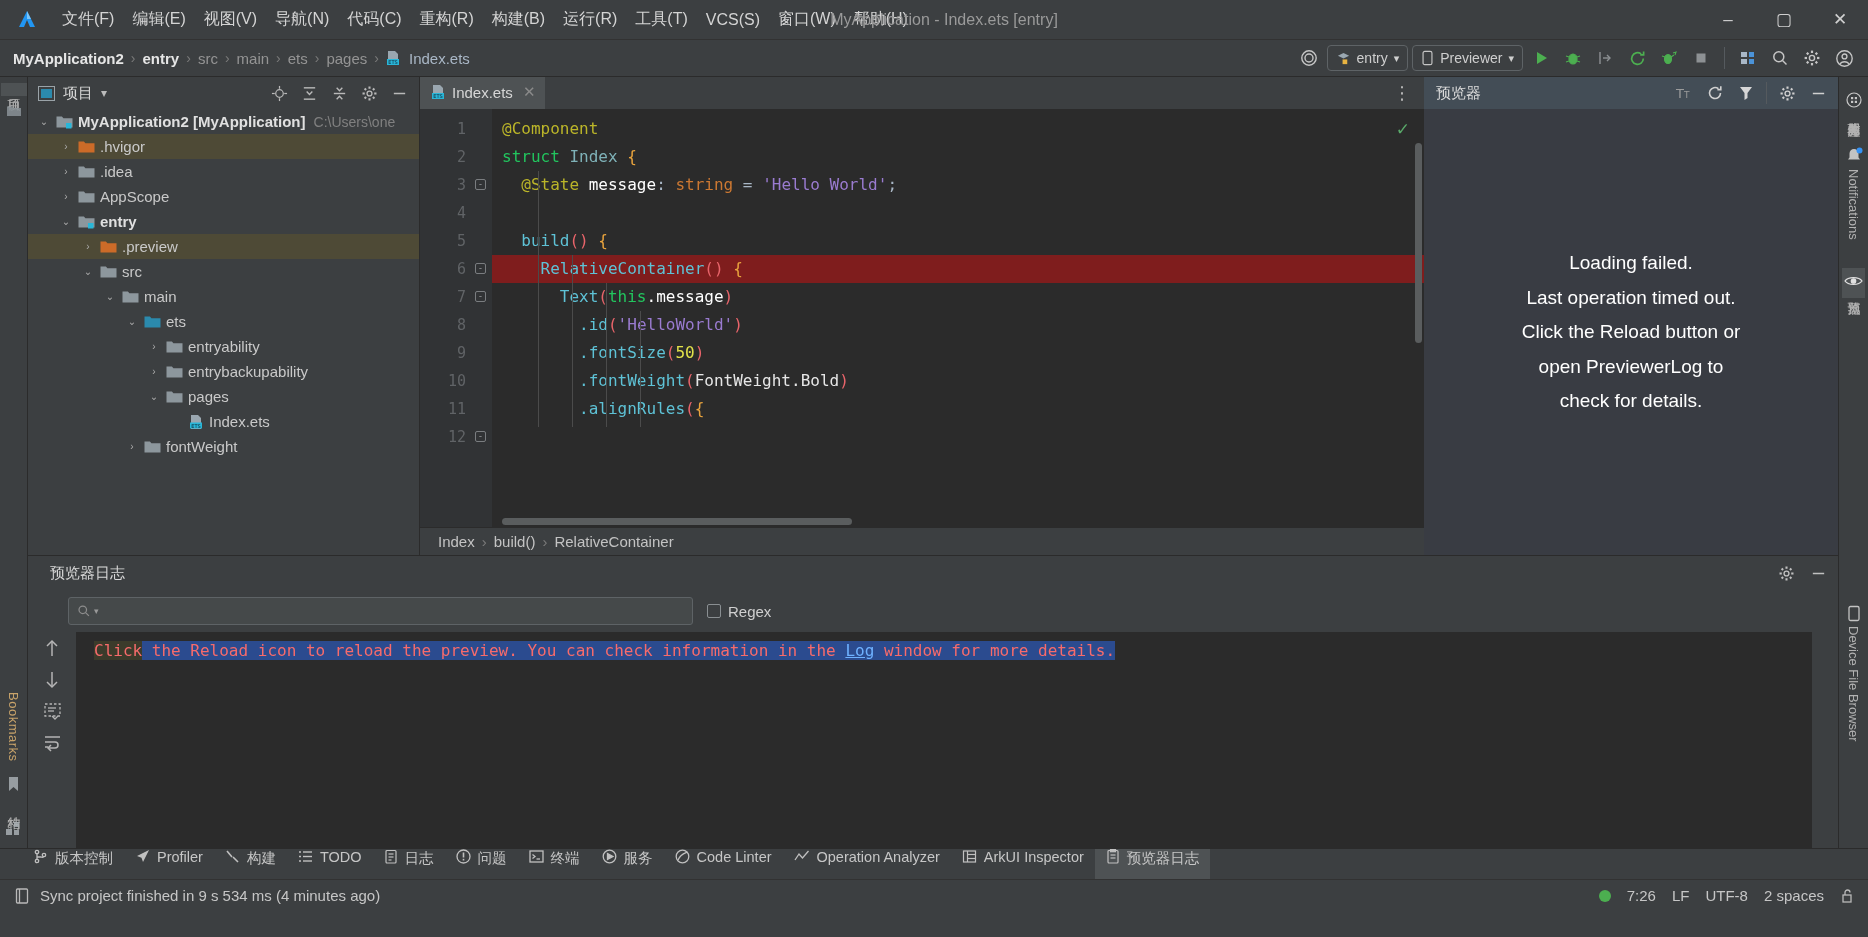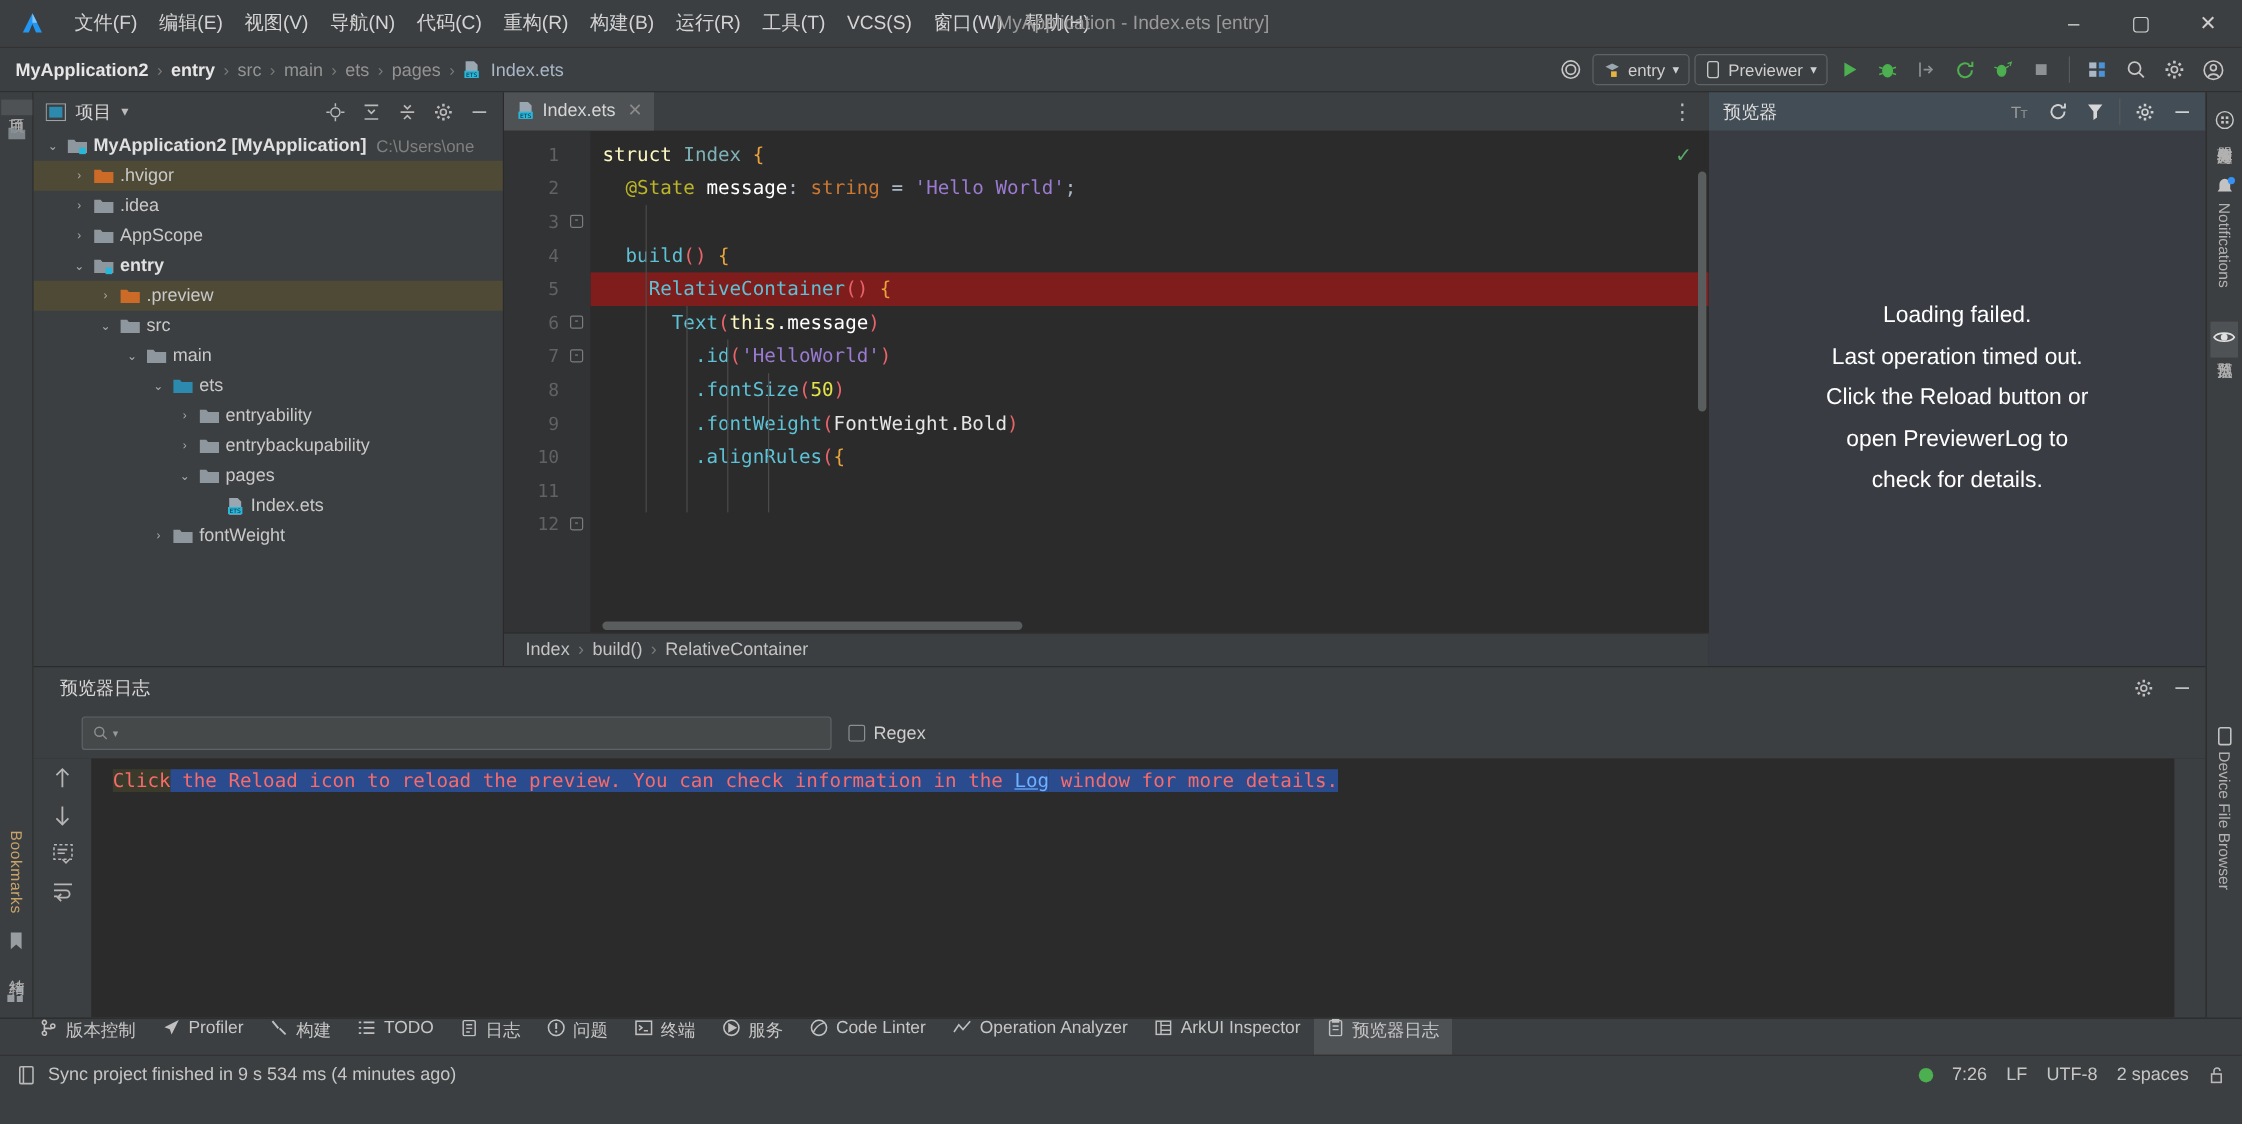--- a/index.html
+++ b/index.html
@@ -126,21 +126,21 @@
     position: absolute; right: 6px; width: 11px; height: 11px;
     border: 1px solid #7a7d80; border-radius: 2px; color: #9a9d9f;
     font-size: 9px; line-height: 9px; text-align: center; background: #313335;
   }
   .code {
     flex: 1 1 auto; padding-top: 6px; position: relative; overflow: hidden;
     font-family: "DejaVu Sans Mono", monospace; font-size: 16px;
   }
   .cline { height: 28px; line-height: 28px; white-space: pre; padding-left: 10px; }
   .cline.cur { background: #7f1d1d; }
-  .kw { color: #cc7832; } .kwb { color: #fef9c3; }
+  .kw { color: #cc7832; } .kwb { color: #22c55e; }
   .deco { color: #bbb529; }
   .plain { color: #a9b7c6; }
   .wh { color: #ffffff; }
   .paren { color: #e8646a; }
   .brace { color: #e8a33d; }
   .white { color: #e6e6e6; }
   .purp { color: #9a7bd0; }
   .cyan { color: #5ec2d6; }
   .teal { color: #7fb2b8; }
   .yel { color: #e2e24a; }
@@ -656,20 +656,21 @@
                 <div class="gln">10</div>
                 <div class="gln">11</div>
                 <span class="fold" style="top: 322px;">-</span>
                 <div class="gln">12</div>
               </div>
             <div class="code" id="code">
               <div class="ind-guide" style="left:46px;top:62px;height:256px;"></div>
               <div class="ind-guide" style="left:80px;top:146px;height:172px;"></div>
               <div class="ind-guide" style="left:114px;top:174px;height:144px;"></div>
               <div class="ind-guide" style="left:148px;top:202px;height:116px;"></div>
+                <div class="cline"><span class="deco">@Component</span></div>
                 <div class="cline"><span class="kwb">struct</span><span class="plain"> </span><span class="teal">Index</span><span class="plain"> </span><span class="brace">{</span></div>
                 <div class="cline"><span class="plain">  </span><span class="deco">@State</span><span class="plain"> </span><span class="wh">message</span><span class="plain">:</span><span class="plain"> </span><span class="kw">string</span><span class="plain"> </span><span class="plain">=</span><span class="plain"> </span><span class="purp">'Hello World'</span><span class="plain">;</span></div>
                 <div class="cline"></div>
                 <div class="cline"><span class="plain">  </span><span class="cyan">build</span><span class="paren">()</span><span class="plain"> </span><span class="brace">{</span></div>
                 <div class="cline cur"><span class="plain">    </span><span class="cyan">RelativeContainer</span><span class="paren">()</span><span class="plain"> </span><span class="brace">{</span></div>
                 <div class="cline"><span class="plain">      </span><span class="cyan">Text</span><span class="paren">(</span><span class="kwb">this</span><span class="wh">.</span><span class="wh">message</span><span class="paren">)</span></div>
                 <div class="cline"><span class="plain">        </span><span class="cyan">.</span><span class="cyan">id</span><span class="paren">(</span><span class="purp">'HelloWorld'</span><span class="paren">)</span></div>
                 <div class="cline"><span class="plain">        </span><span class="cyan">.</span><span class="cyan">fontSize</span><span class="paren">(</span><span class="yel">50</span><span class="paren">)</span></div>
                 <div class="cline"><span class="plain">        </span><span class="cyan">.</span><span class="cyan">fontWeight</span><span class="paren">(</span><span class="white">FontWeight</span><span class="white">.</span><span class="white">Bold</span><span class="paren">)</span></div>
                 <div class="cline"><span class="plain">        </span><span class="cyan">.</span><span class="cyan">alignRules</span><span class="paren">(</span><span class="brace">{</span></div>

